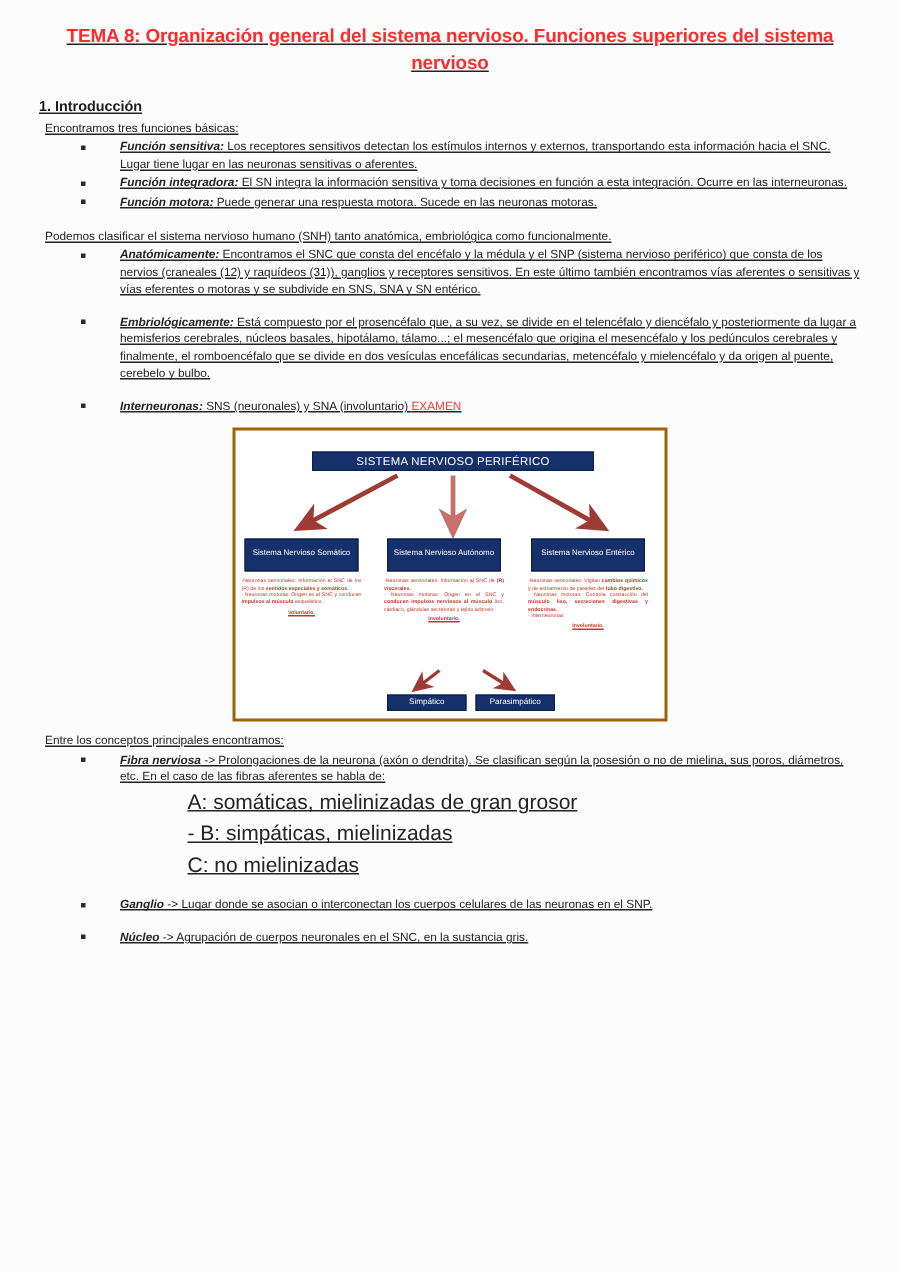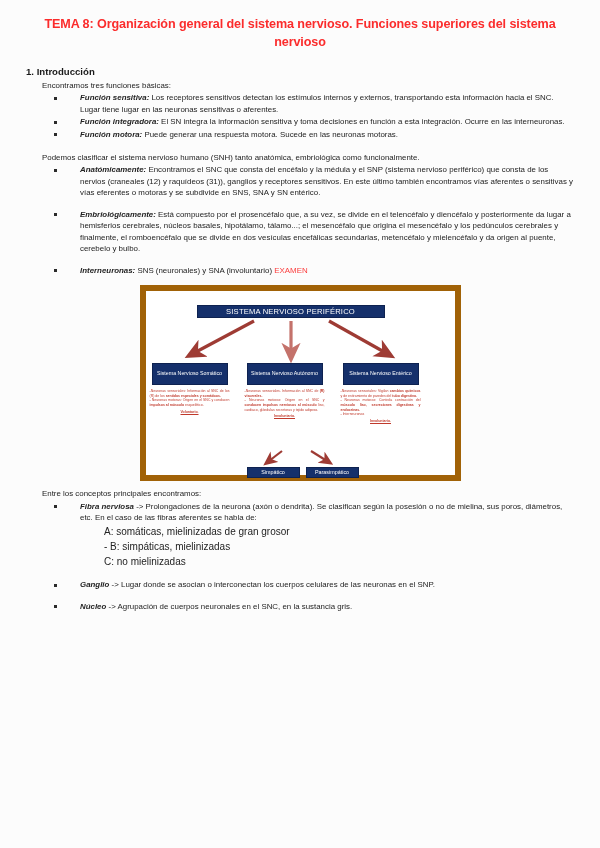--- a/index.html
+++ b/index.html
@@ -14,20 +14,21 @@
     color: #222222;
     position: relative;
     overflow: hidden;
   }
   .page {
     width: 600px;
     height: 848px;
     box-sizing: border-box;
     padding: 14px 26px 0 26px;
     background: #fcfcfc;
+    text-decoration: underline;
   }
 
   
   .doc-title {
     color: #fb2c2c;
     font-weight: bold;
     font-size: 12.6px;
     line-height: 1.42;
     text-align: center;
     margin: 2px 8px 14px 8px;
@@ -38,21 +39,21 @@
   .section-heading {
     font-weight: bold;
     font-size: 9.6px;
     color: #1a1a1a;
     margin: 0 0 3px 0;
   }
 
   .para {
     font-size: 7.9px;
     line-height: 1.45;
-    margin: 0 0 1px 16px;
+    margin: 0 0 1px 4px;
     color: #232323;
   }
 
   .spacer-sm { height: 7px; }
   .spacer-md { height: 11px; }
 
   
   ul.bullets {
     list-style: none;
     margin: 0;
@@ -83,37 +84,38 @@
   }
   .exam {
     color: #fb3b3b;
   }
 
   .sub-lines {
     margin-top: 1px;
     padding-left: 24px;
   }
   .sub-lines div {
-    font-size: 10px;
+    font-size: 14px;
     line-height: 1.5;
     color: #232323;
+    margin-left: 21px;
   }
 
   
   .diagram-wrap {
     margin: 9px 0 0 0;
     display: flex;
     justify-content: center;
   }
   .diagram {
     position: relative;
-    width: 321px;
+    width: 290px;
     height: 196px;
     background: #ffffff;
-    border: 6px solid #a16207;
+    border: 2px solid #a16207;
     box-sizing: border-box;
   }
   .dg-title {
     position: absolute;
     left: 51px;
     top: 14px;
     width: 188px;
     height: 13px;
     background: #15306b;
     border: 1px solid #0e2250;

